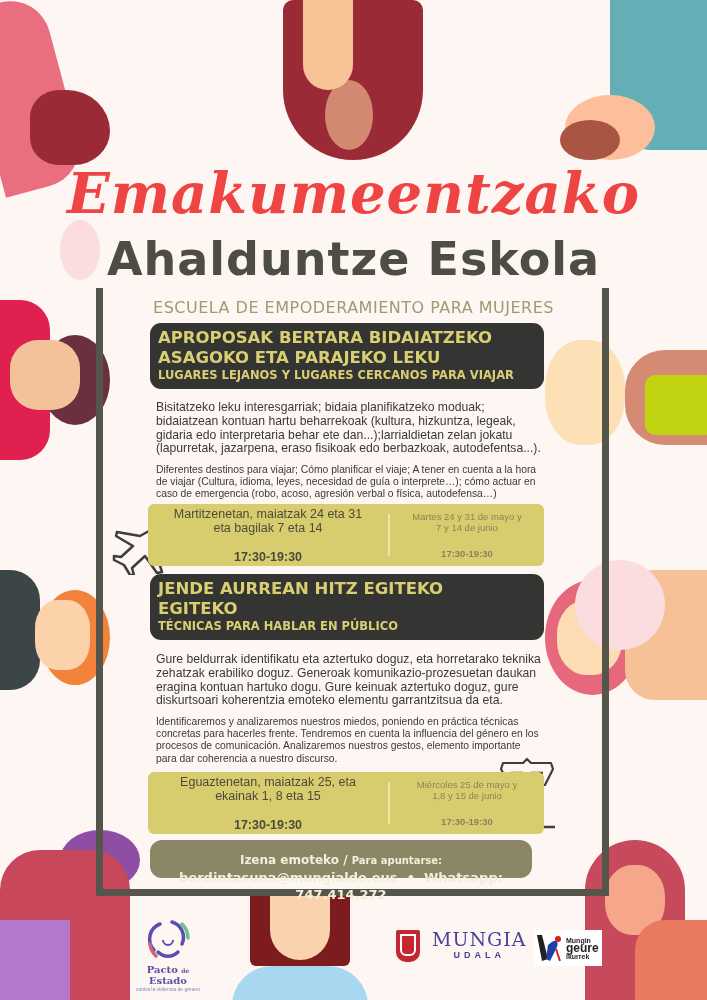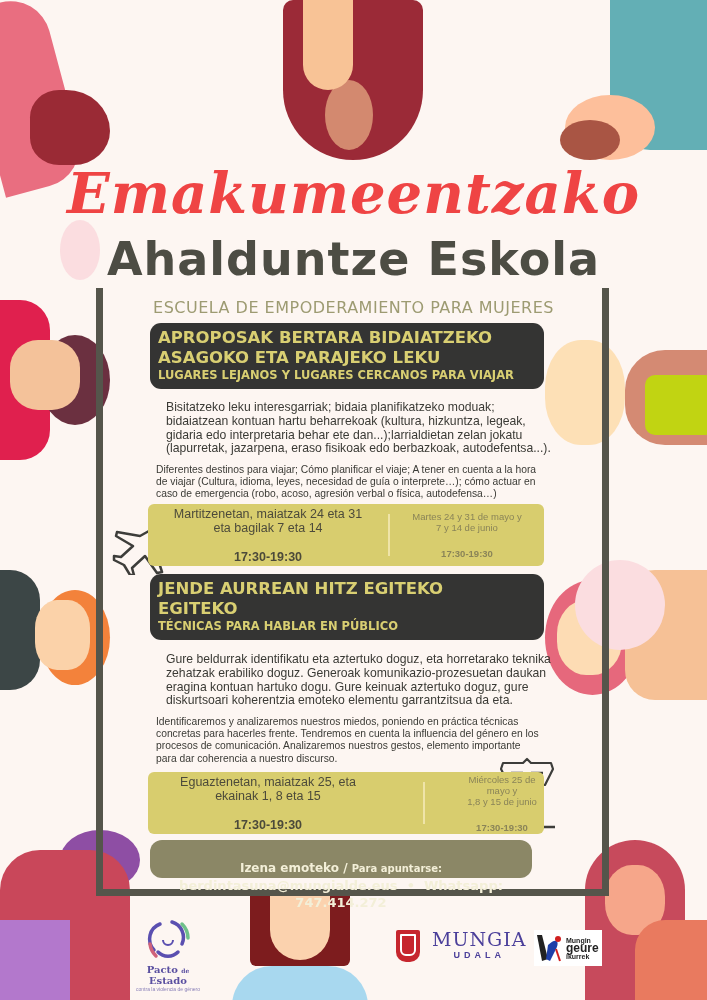--- a/index.html
+++ b/index.html
@@ -29,36 +29,36 @@
     font-family: "DejaVu Sans", sans-serif; font-size: 16px; color: #9d9b72;
     letter-spacing: 0.5px;
   }
   .banner {
     position: absolute; left: 150px; width: 394px; background: #343433;
     border-radius: 11px; padding: 5px 8px 6px 8px; color: #d9cf72;
     font-family: "DejaVu Sans", sans-serif; font-weight: bold;
   }
   .banner .b-main { font-size: 16.5px; line-height: 20px; }
   .banner .b-sub { font-size: 11.5px; line-height: 15px; }
-  .para-eu { position: absolute; left: 166px; width: 388px; font-size: 12.2px; line-height: 13.8px; color: #3a3a35; }
+  .para-eu { position: absolute; left: 156px; width: 388px; font-size: 12.2px; line-height: 13.8px; color: #3a3a35; }
   .para-es { position: absolute; left: 156px; width: 388px; font-size: 10.3px; line-height: 12.2px; color: #3a3a35; }
   .schedule {
     position: absolute; left: 148px; width: 396px; height: 62px; background: #d8cd6e;
     border-radius: 6px; display: flex; align-items: center;
   }
   .sch-eu { width: 240px; text-align: center; font-size: 12.5px; line-height: 14px; color: #4c4a3a; }
   .sch-eu b, .sch-es b { font-weight: bold; display: block; margin-top: 15px; }
   .sch-div { width: 2px; height: 42px; background: #efe4a8; }
   .sch-es { flex: 1; text-align: center; font-size: 9.5px; line-height: 11px; color: #8a8458; }
   .signup {
     position: absolute; left: 150px; top: 840px; width: 382px; height: 38px;
     background: #8b8766; border-radius: 12px; text-align: center; color: #f3efd8;
     font-family: "DejaVu Sans", sans-serif; font-weight: bold;
   }
-  .signup .s1 { font-size: 12px; line-height: 16px; padding-top: 20px; }
+  .signup .s1 { font-size: 12px; line-height: 16px; padding-top: 12px; }
   .signup .s1 small { font-size: 10px; }
   .signup .s2 { font-size: 13px; line-height: 17px; }
   .logo-pacto { position: absolute; left: 128px; top: 918px; width: 80px; text-align: center; }
   .logo-pacto .pname { font-family: "DejaVu Serif", serif; font-weight: bold; font-size: 10px; color: #5a4fa0; }
   .logo-pacto .pname small { font-size: 6px; }
   .logo-pacto .psub { font-size: 5px; color: #8a80b8; }
   .logo-mungia { position: absolute; left: 432px; top: 928px; color: #4b3f9a; text-align: center; }
   .logo-mungia .mname { font-family: "DejaVu Serif", serif; font-size: 19px; letter-spacing: 1px; text-align: center; }
   .logo-mungia .msub { font-size: 9px; font-weight: bold; letter-spacing: 4px; }
   .logo-ikur { position: absolute; left: 534px; top: 930px; width: 68px; height: 36px; background: #fff; display: flex; align-items: center; }
@@ -163,21 +163,21 @@
 
 <div style="position:absolute;left:495px;top:755px;width:70px;height:75px;">
   <svg width="70" height="75" viewBox="0 0 70 75">
     <path d="M8 8 L28 8 L32 4 L36 8 L56 8 L58 14 L50 30 L38 30 L38 60 L46 60 L46 70 L14 70 L14 60 L26 60 L26 30 L14 30 L6 14 Z" fill="#fdf6f2" stroke="#3d3d3a" stroke-width="2.2" stroke-linejoin="round"></path>
     <line x1="16" y1="18" x2="28" y2="18" stroke="#3d3d3a" stroke-width="2.5"></line>
     <line x1="36" y1="18" x2="48" y2="18" stroke="#3d3d3a" stroke-width="2.5"></line>
     <line x1="0" y1="72" x2="60" y2="72" stroke="#3d3d3a" stroke-width="2.5"></line>
   </svg>
 </div>
 
-<div class="schedule" style="top:772px;gap:35px;">
+<div class="schedule" style="top:772px;">
   <div class="sch-eu">
     <div>Eguaztenetan, maiatzak 25, eta</div>
     <div>ekainak 1, 8 eta 15</div>
     <b>17:30-19:30</b>
   </div>
   <div class="sch-div"></div>
   <div class="sch-es">
     <div>Miércoles 25 de mayo y</div>
     <div>1,8 y 15 de junio</div>
     <b>17:30-19:30</b>

